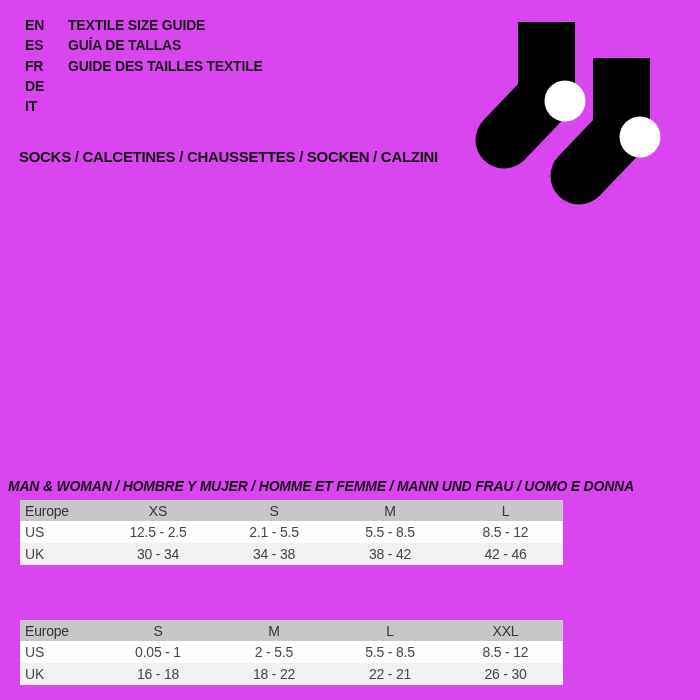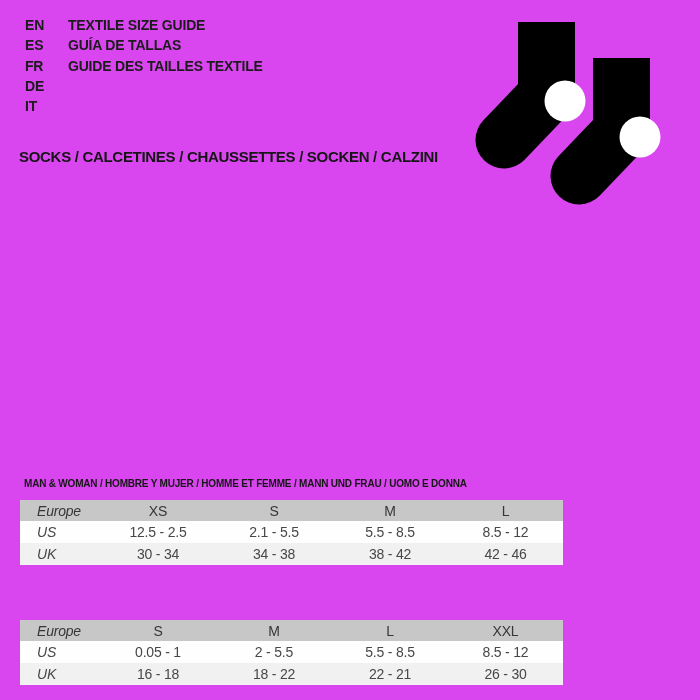--- a/index.html
+++ b/index.html
@@ -8,34 +8,34 @@
     font-family:"Liberation Sans","DejaVu Sans",sans-serif;color:#1c1c1c;
   }
   
   .lang-block{position:absolute;left:25px;top:15px;}
   .lang-row{display:flex;height:20.3px;align-items:center;font-weight:700;font-size:14px;letter-spacing:-0.2px;color:#1c1c1c;}
   .lang-code{width:43px;flex:0 0 43px;}
   .category-line{position:absolute;left:19px;top:128px;font-weight:700;font-size:15px;letter-spacing:-0.3px;color:#151515;margin-top:20px;}
   
   .socks-icon{position:absolute;left:468px;top:12px;}
   
-  .table-title{position:absolute;left:24px;font-weight:700;font-size:10px;letter-spacing:-0.2px;color:#161616;white-space:nowrap;}
+  .table-title{position:absolute;left:8px;font-weight:700;font-size:14px;letter-spacing:-0.2px;color:#161616;white-space:nowrap;font-style:italic;}
   .t1-title{top:478px;}
   .t2-title{top:601px;}
   table.size-table{
     position:absolute;left:20px;width:543px;border-collapse:collapse;table-layout:fixed;
     font-size:14px;letter-spacing:-0.2px;color:#474747;
   }
   .t1{top:500px;}
   .t2{top:620px;}
   .size-table th{font-weight:400;height:21px;background:#c6c7c6;color:#363636;text-align:center;padding:0;}
   .size-table td{height:22px;text-align:center;padding:0;}
   .size-table tbody tr.row-a{background:#fefefe;}
   .size-table tbody tr.row-b{background:#f1f1f1;margin-left:37px;}
-  .size-table .col-label{text-align:left;padding-left:17px;font-style:italic;}
+  .size-table .col-label{text-align:left;padding-left:5px;}
 </style>
 </head>
 <body>
 
 <div class="canvas">
 
   <div class="lang-block">
     <div class="lang-row">
       <span class="lang-code">EN</span>
       <span class="lang-text">TEXTILE SIZE GUIDE</span>

